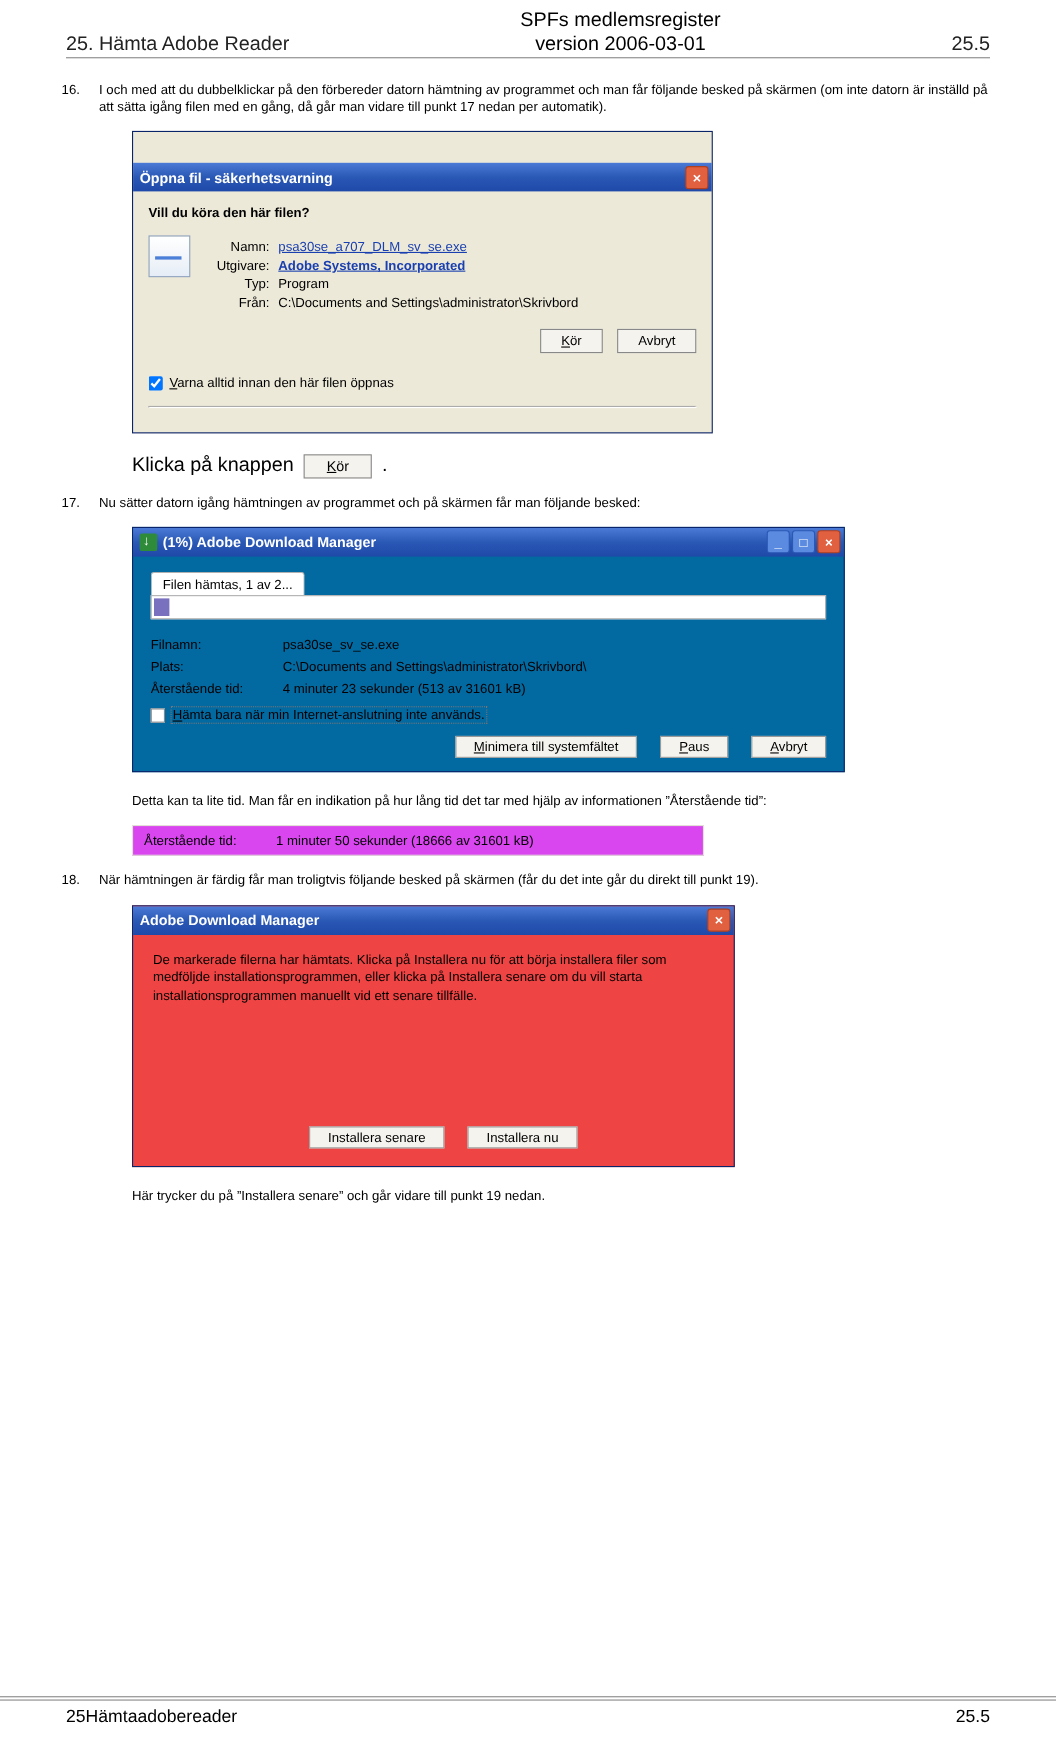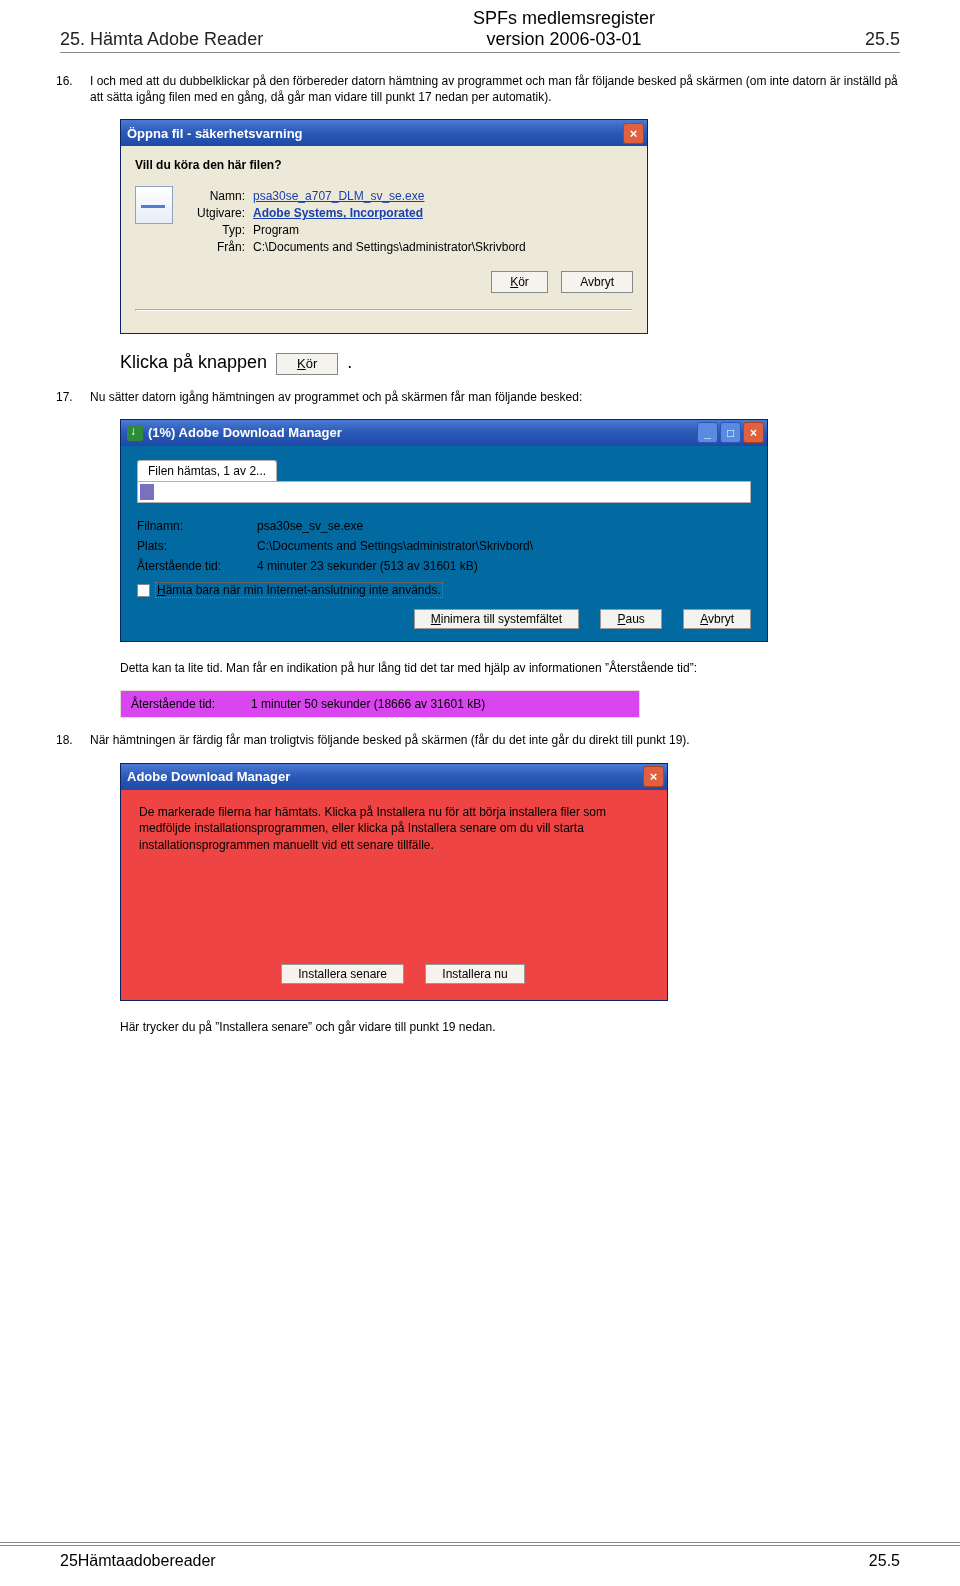--- a/index.html
+++ b/index.html
@@ -14,21 +14,21 @@
 
   .para { margin: 12px 0 14px 30px; font-size: 12px; line-height: 1.35; }
   .para .num { display: inline-block; width: 34px; margin-left: -34px; }
 
   .inline-line { margin: 12px 0 14px 60px; font-size: 18px; }
   .kor-btn { display: inline-block; border: 1px solid #888; background: #f5f3ee; padding: 0 20px 1px 20px; height: 22px; line-height: 20px; font-family: Tahoma, sans-serif; font-size: 13px; vertical-align: middle; margin: 0 4px; }
   .kor-btn u { text-decoration: underline; }
 
   
   .dlg1 { margin: 6px 0 18px 60px; width: 528px; border: 1px solid #0a246a; background: #ece9d8; font-family: Tahoma, sans-serif; font-size: 12px; }
-  .dlg1 .titlebar { display: flex; align-items: center; justify-content: space-between; height: 26px; background: linear-gradient(180deg,#4b79d6 0%,#2a58b5 50%,#1f49a9 100%); color: #fff; padding: 0 3px 0 6px; font-weight: bold; font-size: 13px; }
+  .dlg1 .titlebar { display: flex; align-items: center; justify-content: space-between; height: 26px; background: linear-gradient(180deg,#4b79d6 0%,#2a58b5 50%,#1f49a9 100%); color: #fff; padding: 0 3px 0 6px; font-weight: bold; font-size: 13px; margin-top: 28px; }
   .closebtn { width: 21px; height: 21px; border-radius: 3px; background: #e06040; border: 1px solid #b04020; color: #fff; font-weight: bold; font-size: 13px; display: flex; align-items: center; justify-content: center; line-height: 1; }
   .dlg1 .body { padding: 12px 14px 10px 14px; }
   .q { font-weight: bold; margin-bottom: 14px; }
   .appicon { width: 38px; height: 38px; border: 1px solid #8fa4c0; background: linear-gradient(#fff,#e6edf6); position: relative; margin-right: 12px; }
   .appicon::after { content: ""; position: absolute; left: 5px; top: 18px; width: 24px; height: 3px; background: #4c7fd8; }
   .row1 { display: flex; }
   .kv { flex: 1; }
   .kv .kvrow { display: flex; margin: 3px 0; }
   .kv .k { width: 68px; text-align: right; padding-right: 8px; color: #000; }
   .kv .v { flex: 1; }
@@ -121,20 +121,24 @@
           <div class="kvrow">
               <div class="k">Från:</div>
               <div class="v">C:\Documents and Settings\administrator\Skrivbord</div>
             </div>
         </div>
       </div>
       <div class="btnrow">
         <span class="winbtn"><u>K</u><span>ör</span></span>
         <span class="winbtn">Avbryt</span>
       </div>
+      <label class="chk">
+        <input type="checkbox" checked="" style="">
+          <span><u>V</u><span>arna alltid innan den här filen öppnas</span></span>
+      </label>
       <hr class="hr">
     </div>
   </div>
 
   <p class="inline-line">
     <span>Klicka på knappen </span>
     <span class="kor-btn"><u>K</u>ör</span>
     <span>.</span>
   </p>
 

